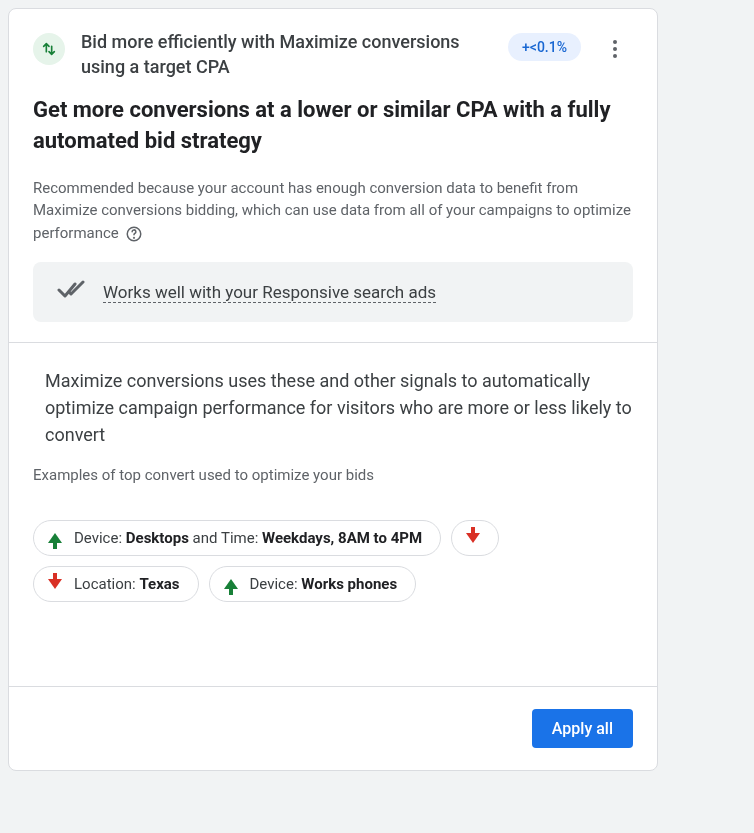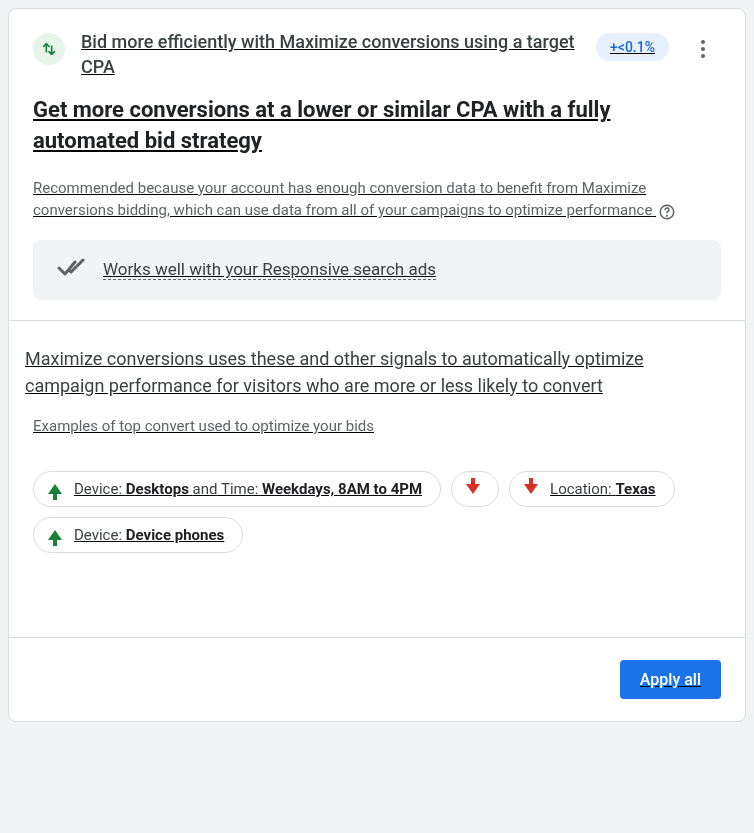--- a/index.html
+++ b/index.html
@@ -9,23 +9,22 @@
     }
     body {
       font-family: 'Google Sans', Roboto, Arial, sans-serif;
       background: #f1f3f4;
       padding: 8px;
     }
     .card {
       background: #fff;
       border: 1px solid #dadce0;
       border-radius: 8px;
-      width: 738px;
+      width: 650px;
       overflow: hidden;
-      text-decoration: underline;
     }
     .header {
       display: flex;
       align-items: flex-start;
       padding: 20px 24px 16px 24px;
       gap: 16px;
     }
     .header-icon {
       width: 32px;
       height: 32px;
@@ -113,21 +112,21 @@
       cursor: pointer;
     }
     .divider {
       border: none;
       border-top: 1px solid #dadce0;
     }
     .signals-desc {
       font-size: 18px;
       color: #3c4043;
       line-height: 1.5;
-      padding: 24px 24px 18px 16px;
+      padding: 24px 24px 18px 36px;
     }
     .signals-label {
       font-size: 15px;
       color: #5f6368;
       padding: 0 24px 12px 24px;
     }
     .chips {
       display: flex;
       flex-wrap: wrap;
       gap: 10px;
@@ -276,21 +275,21 @@
       <span class="arrow-down"></span>
       <span>
         <span>Location:</span>
         <b>Texas</b>
       </span>
     </div>
     <div class="chip">
       <span class="arrow-up"></span>
       <span>
         <span>Device:</span>
-        <b>Device phones</b>
+        <b>Works phones</b>
       </span>
     </div>
   </div>
 
   <div class="footer">
     <button class="primary-btn">Apply all</button>
   </div>
 
 </div>
 

